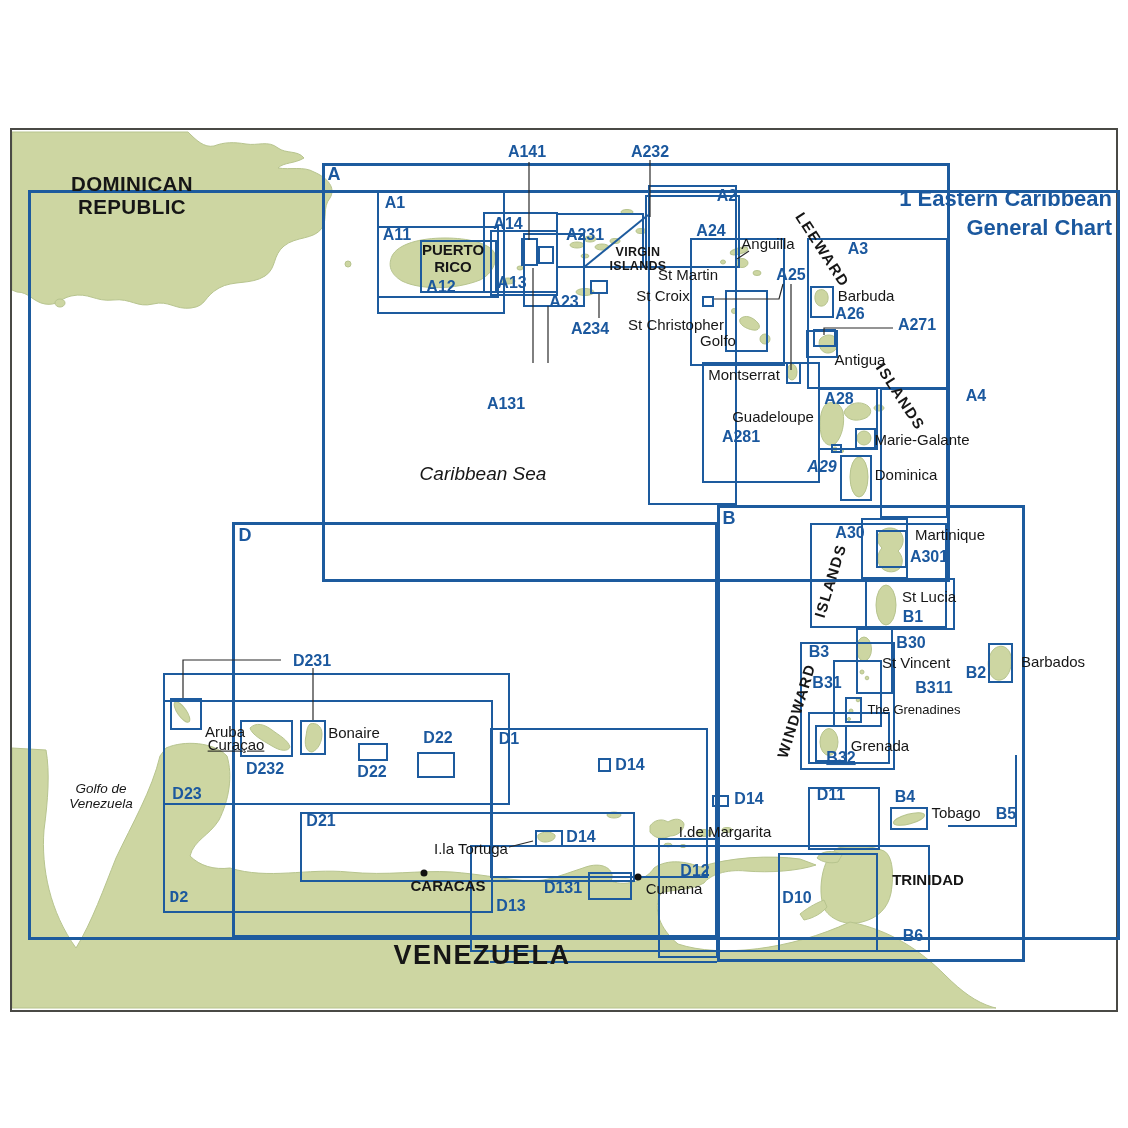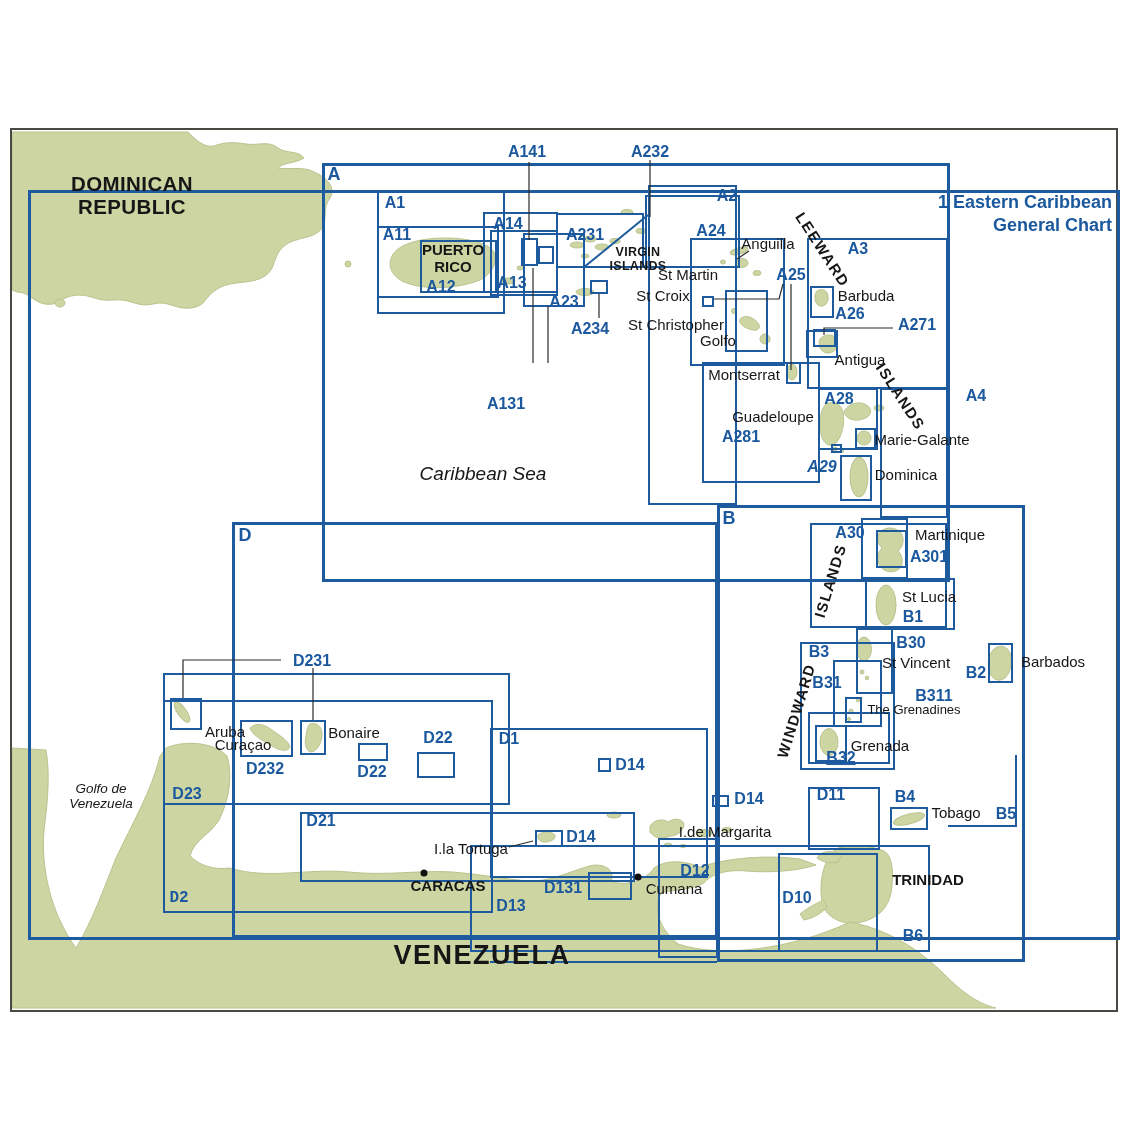--- a/index.html
+++ b/index.html
@@ -12,21 +12,21 @@
   #frame{position:absolute;left:10px;top:128px;width:1108px;height:884px;
          border:2px solid var(--frame);box-sizing:border-box;background:transparent;}
   svg.layer{position:absolute;left:0;top:0;width:1128px;height:1128px;}
   .land{fill:var(--land);stroke:var(--land-edge);stroke-width:1;}
   .box{position:absolute;border:2px solid var(--line-blue);box-sizing:border-box;background:transparent;}
   .box.thick{border-width:3px;}
   .lb{position:absolute;transform:translate(-50%,-50%);white-space:nowrap;text-align:center;line-height:1.12;color:var(--text-black);}
   .lb.anchor-r{transform:translate(-100%,-50%);text-align:right;}
   .lb.id{color:var(--label-blue);font-weight:bold;font-size:16px;}
   .lb.id-lg{color:var(--label-blue);font-weight:bold;font-size:18px;}
-  .lb.title{color:var(--label-blue);font-weight:bold;font-size:18px;line-height:1.3;}
+  .lb.title{color:var(--label-blue);font-weight:bold;font-size:22px;line-height:1.3;}
   .lb.place{font-size:15px;}
   .lb.place-sm{font-size:13px;}
   .lb.city{font-weight:bold;font-size:15px;}
   .lb.city-sm{font-weight:bold;font-size:12.5px;letter-spacing:.3px;}
   .lb.country{font-weight:bold;font-size:20.5px;letter-spacing:.4px;}
   .lb.country-xl{font-weight:bold;font-size:27px;letter-spacing:1.5px;}
   .lb.sea{font-style:italic;font-size:19px;}
   .lb.sea-sm{font-style:italic;font-size:13.5px;}
   .lb.arc{font-weight:bold;font-size:15px;letter-spacing:1.5px;}
 </style>
@@ -220,21 +220,21 @@
       <div class="lb id" style="left: 822px; top: 467px; font-style: italic;">A29</div>
       <div class="lb id" style="left: 858px; top: 249px;">A3</div>
       <div class="lb id" style="left: 850px; top: 533px;">A30</div>
       <div class="lb id" style="left: 929px; top: 557px;">A301</div>
       <div class="lb id" style="left: 940px; top: 396px; margin-left: 36px;">A4</div>
       <div class="lb id" style="left: 913px; top: 617px;">B1</div>
       <div class="lb id" style="left: 976px; top: 673px;">B2</div>
       <div class="lb id" style="left: 819px; top: 652px;">B3</div>
       <div class="lb id" style="left: 911px; top: 643px;">B30</div>
       <div class="lb id" style="left: 827px; top: 683px;">B31</div>
-      <div class="lb id" style="left: 934px; top: 688px; margin-top: 8px;">B311</div>
+      <div class="lb id" style="left: 934px; top: 688px;">B311</div>
       <div class="lb id" style="left: 841px; top: 758px; text-decoration: underline;">B32</div>
       <div class="lb id" style="left: 905px; top: 797px;">B4</div>
       <div class="lb id" style="left: 1006px; top: 814px;">B5</div>
       <div class="lb id" style="left: 913px; top: 936px;">B6</div>
       <div class="lb id" style="left: 509px; top: 739px;">D1</div>
       <div class="lb id" style="left: 179px; top: 899px; font-family: Liberation Mono, monospace;">D2</div>
       <div class="lb id" style="left: 797px; top: 898px;">D10</div>
       <div class="lb id" style="left: 831px; top: 795px;">D11</div>
       <div class="lb id" style="left: 695px; top: 871px;">D12</div>
       <div class="lb id" style="left: 511px; top: 906px;">D13</div>
@@ -277,21 +277,21 @@
       <div class="lb place-sm" style="left: 914px; top: 710px;">The Grenadines</div>
       <div class="lb place" style="left: 880px; top: 746px;">Grenada</div>
       <div class="lb place" style="left: 1053px; top: 662px;">Barbados</div>
       <div class="lb place" style="left: 956px; top: 813px;">Tobago</div>
       <div class="lb city" style="left: 928px; top: 880px;">TRINIDAD</div>
       <div class="lb place" style="left: 725px; top: 832px;">I.de Margarita</div>
       <div class="lb place" style="left: 674px; top: 889px;">Cumana</div>
       <div class="lb city" style="left: 448px; top: 886px;">CARACAS</div>
       <div class="lb place" style="left: 471px; top: 849px;">I.la Tortuga</div>
       <div class="lb place" style="left: 225px; top: 732px;">Aruba</div>
-      <div class="lb place" style="left: 243px; top: 745px;">Curaçao</div>
+      <div class="lb place" style="left: 236px; top: 745px; text-decoration: underline;">Curaçao</div>
       <div class="lb place" style="left: 354px; top: 733px;">Bonaire</div>
       <div class="lb country-xl" style="left: 482px; top: 955px;">VENEZUELA</div>
       <div class="lb sea" style="left: 483px; top: 474px;">Caribbean Sea</div>
       <div class="lb sea-sm" style="left: 101px; top: 796px;">
         <div>Golfo de</div>
         <div>Venezuela</div>
       </div>
       <div class="lb arc" style="left: 822px; top: 250px; transform: translate(-50%, -50%) rotate(57deg);">LEEWARD</div>
       <div class="lb arc" style="left: 900px; top: 397px; transform: translate(-50%, -50%) rotate(57deg);">ISLANDS</div>
       <div class="lb arc" style="left: 831px; top: 581px; transform: translate(-50%, -50%) rotate(-73deg);">ISLANDS</div>

